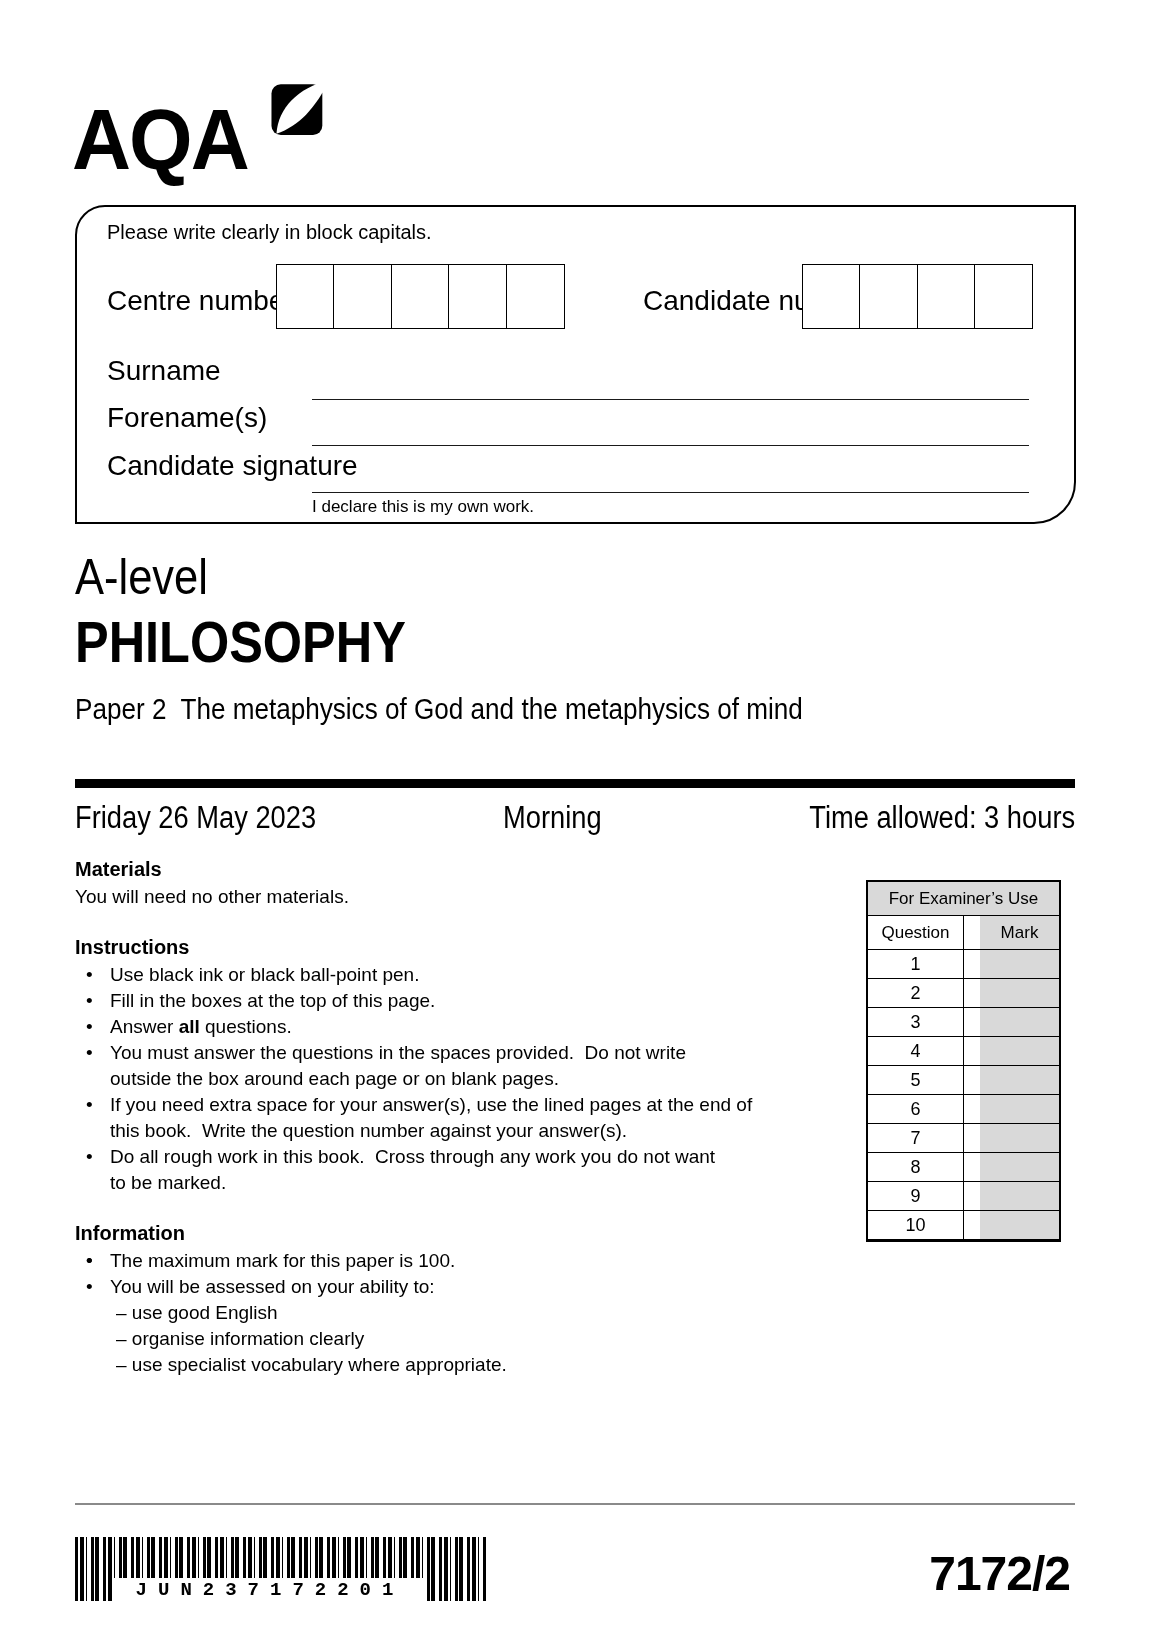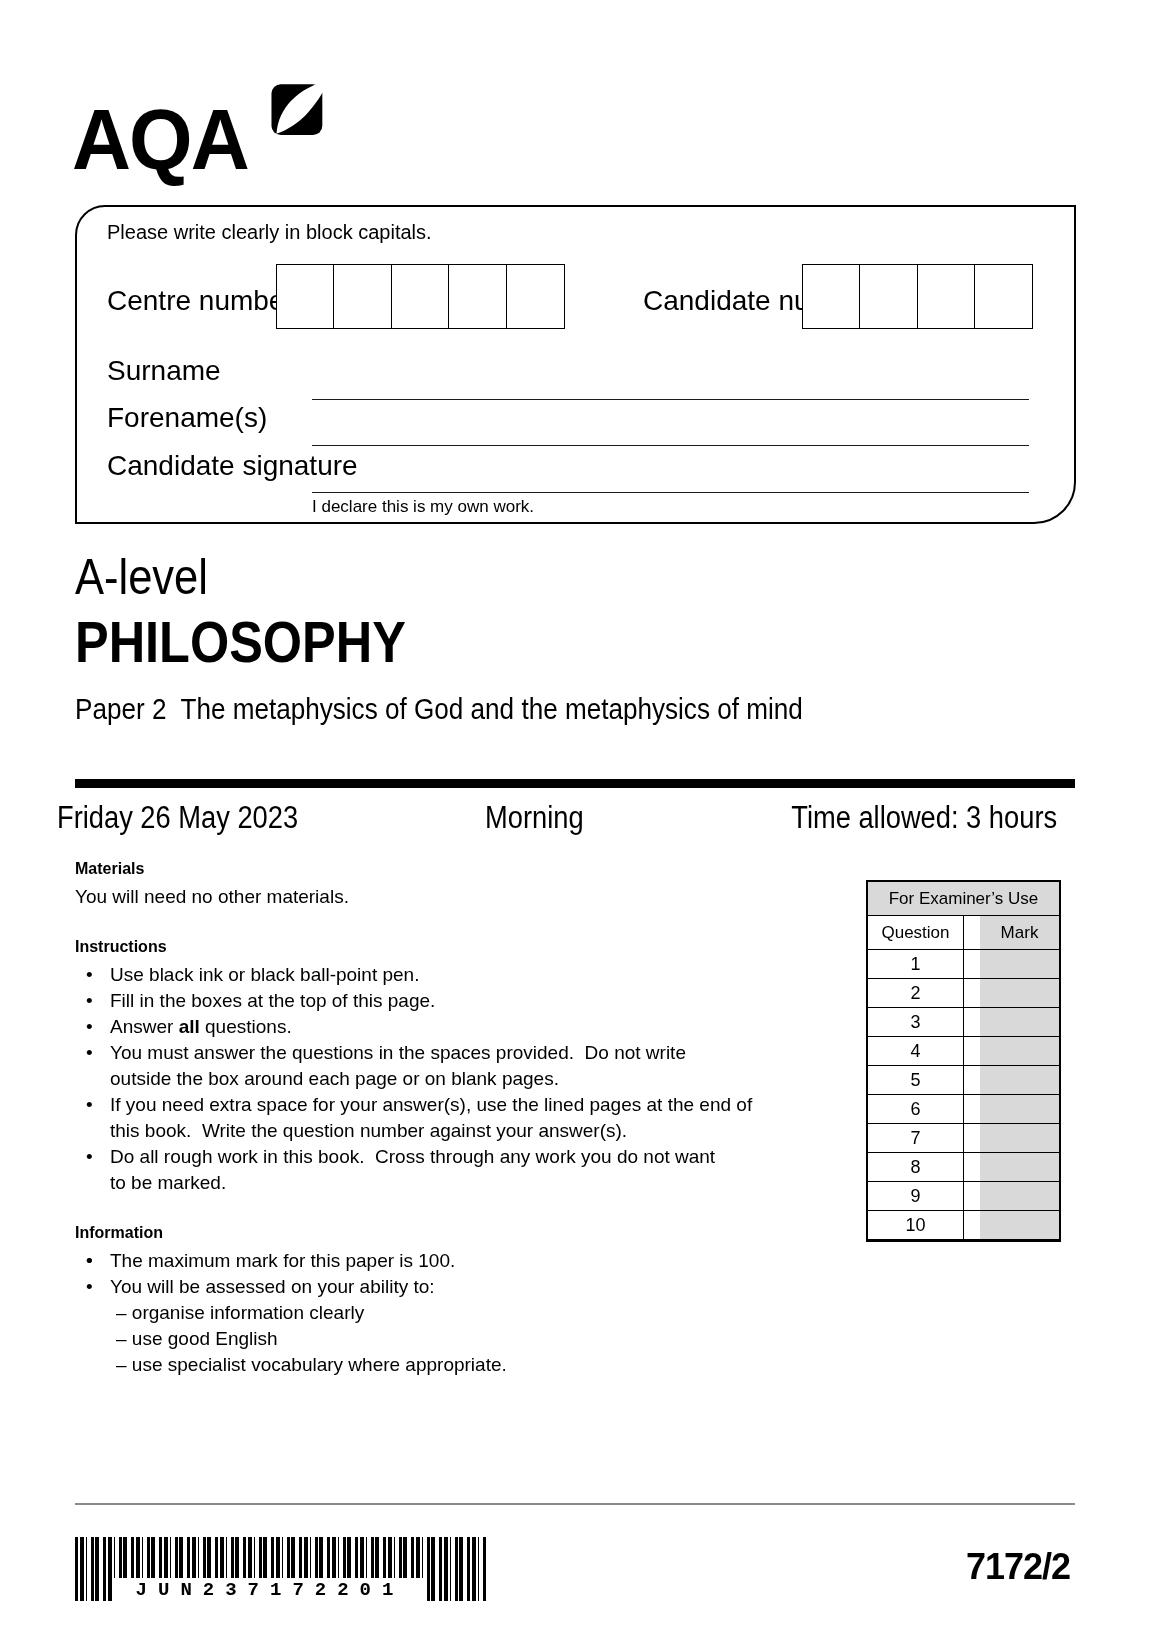--- a/index.html
+++ b/index.html
@@ -21,28 +21,28 @@
   .cell{width:57px;height:63px;border:1.6px solid #000;margin-left:-1.6px;background:#fff;}
   .cells .cell:first-child{margin-left:0;}
   .wline{position:absolute;border-top:1.6px solid #1a1a1a;height:0;}
   .cb-declare{position:absolute;left:235px;top:290px;font-size:17px;}
   
   .cond{transform:scaleX(0.87);transform-origin:0 0;white-space:nowrap;}
   .t-qual{position:absolute;left:75px;top:548px;font-size:50px;font-weight:400;}
   .t-subj{position:absolute;left:75px;top:608px;font-size:58px;font-weight:700;}
   .t-paper{position:absolute;left:75px;top:692px;font-size:30px;font-weight:400;}
   .rule{position:absolute;left:75px;top:779px;width:1000px;height:9px;background:#000;}
-  .session{position:absolute;left:57px;top:800px;width:1000px;height:36px;}
+  .session{position:absolute;left:75px;top:800px;width:1000px;height:36px;}
   .session span{position:absolute;font-size:31px;white-space:nowrap;}
   .s-date{left:0;transform:scaleX(0.88);transform-origin:0 0;}
   .s-morning{left:428px;transform:scaleX(0.88);transform-origin:0 0;}
   .s-time{right:0;transform:scaleX(0.88);transform-origin:100% 0;}
   
   .leftcol{position:absolute;left:75px;top:856px;width:772px;font-size:19px;line-height:26px;}
-  .sec-h{font-size:16px;font-weight:700;margin:0 0 2px 0;}
+  .sec-h{font-size:20px;font-weight:700;margin:0 0 2px 0;}
   .sec-h.gap{margin-top:24px;}
   .sec-p{margin:0;}
   ul.blist{list-style:none;margin:2px 0 0 0;padding:0;}
   ul.blist li{position:relative;padding-left:35px;white-space:pre-wrap;}
   ul.blist li .bullet{position:absolute;left:11px;top:0;}
   .subline{white-space:pre-wrap;padding-left:6px;}
   
   .xt{position:absolute;left:866px;top:880px;width:191px;border:2px solid #000;background:#fff;}
   .xt-title{height:33px;background:#d9d9d9;border-bottom:1.6px solid #000;
     display:flex;align-items:center;justify-content:center;font-size:17px;}
@@ -56,21 +56,21 @@
   
   .foot-line{position:absolute;left:75px;top:1503px;width:1000px;height:2px;background:#8a8a8a;}
   .barcode{position:absolute;left:75px;top:1537px;width:380px;height:64px;
     background:repeating-linear-gradient(90deg,
       #000 0 3px,#fff 3px 5px,#000 5px 9px,#fff 9px 11px,#000 11px 12px,
       #fff 12px 16px,#000 16px 19px,#fff 19px 20px,#000 20px 24px,#fff 24px 28px);padding-left:32px;}
   .barcode-label{position:absolute;left:38px;bottom:0;width:314px;height:23px;background:#fff;
     display:flex;align-items:center;justify-content:center;
     font-family:"Liberation Mono",monospace;font-size:19px;font-weight:700;letter-spacing:11px;}
   .foot-ref{position:absolute;left:617px;top:1638px;font-size:15px;color:#15803d;}
-  .paper-code{position:absolute;right:88px;top:1546px;font-size:36px;font-weight:700;letter-spacing:-1px;}
+  .paper-code{position:absolute;right:88px;top:1546px;font-size:48px;font-weight:700;letter-spacing:-1px;}
 </style>
 </head>
 <body>
 
 <div class="logo">
   <div class="logo-text">AQA</div>
   <div class="logo-icon">
     <svg viewBox="0 0 100 100" width="62" height="62">
       <rect x="4" y="10" width="82" height="82" rx="15" fill="#000"></rect>
       <path d="M 12 90 C 15 48 46 17 97 3 C 76 48 48 78 12 90 Z" fill="#fff"></path>
@@ -136,21 +136,21 @@
       <li><span class="bullet">•</span><span>If you need extra space for your answer(s), use the lined pages at the end of
 this book.&nbsp; Write the question number against your answer(s).</span></li>
       <li><span class="bullet">•</span><span>Do all rough work in this book.&nbsp; Cross through any work you do not want
 to be marked.</span></li>
     </ul>
 
   <div class="sec-h gap">Information</div>
   <ul class="blist" id="information-list">
       <li><span class="bullet">•</span></li>
       <li><span class="bullet">•</span><span>The maximum mark for this paper is 100.</span></li>
-      <li><span class="bullet">•</span><span>You will be assessed on your ability to:</span><div class="subline">– organise information clearly</div><div class="subline">– use good English</div><div class="subline">– use specialist vocabulary where appropriate.</div></li>
+      <li><span class="bullet">•</span><span>You will be assessed on your ability to:</span><div class="subline">– use good English</div><div class="subline">– organise information clearly</div><div class="subline">– use specialist vocabulary where appropriate.</div></li>
     </ul>
 </div>
 
 <div class="xt">
   <div class="xt-title">For Examiner’s Use</div>
   <div class="xt-row">
     <div class="xt-q">Question</div>
     <div class="xt-m">Mark</div>
   </div>
   <div id="xt-body">

